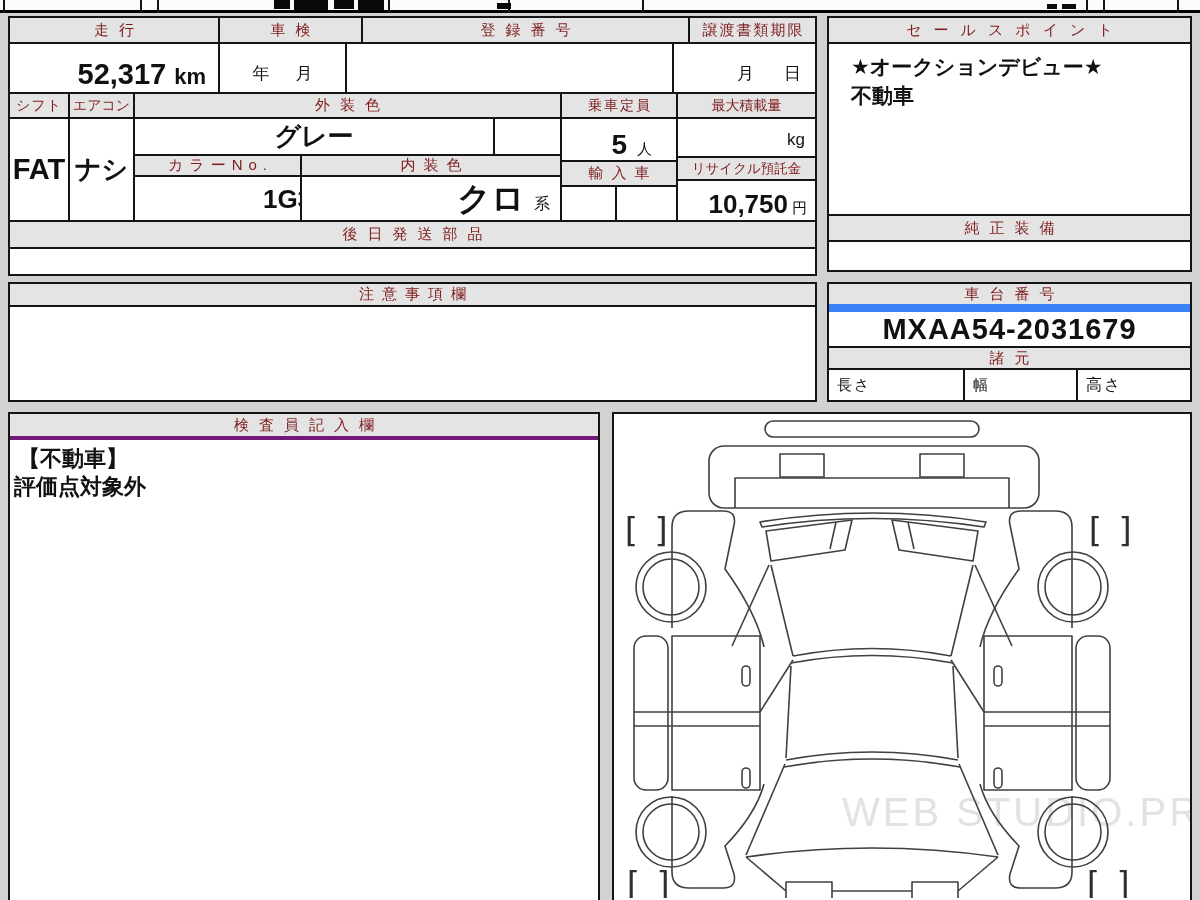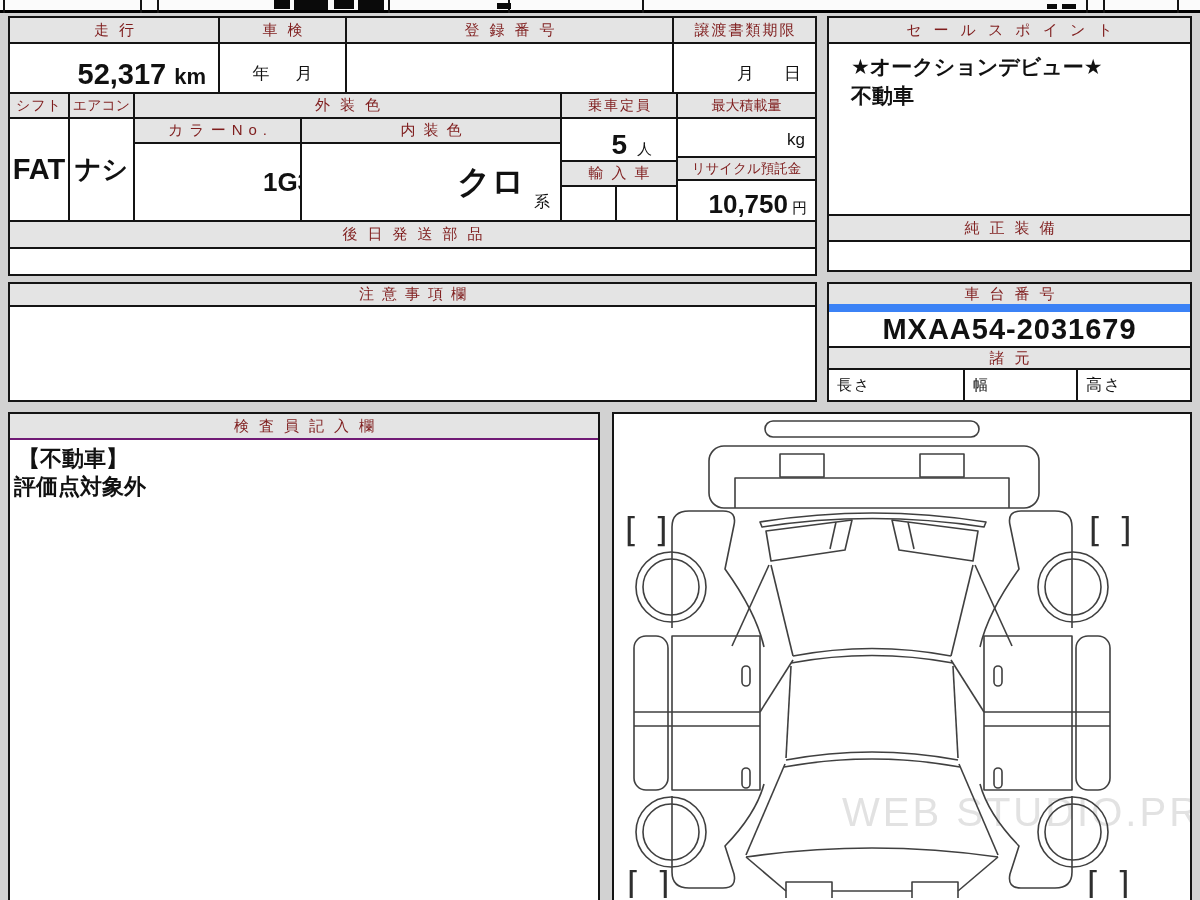--- a/index.html
+++ b/index.html
@@ -46,21 +46,21 @@
   <div class="frag" style="left:334px;top:0;width:20px;height:9px;"></div>
   <div class="frag" style="left:358px;top:0;width:26px;height:10px;"></div>
   <div class="frag" style="left:497px;top:3px;width:14px;height:6px;"></div>
   <div class="frag" style="left:1047px;top:4px;width:10px;height:5px;"></div>
   <div class="frag" style="left:1062px;top:4px;width:14px;height:5px;"></div>
 </div>
 
 <div class="sect" style="left:8px;top:16px;width:809px;">
   <div class="row" style="height:26px;">
     <div class="cell hdr ls10" style="width:210px;">走行</div>
-    <div class="cell hdr ls10" style="width:127px;">車検</div>
+    <div class="cell hdr ls10" style="width:143px;">車検</div>
     <div class="cell hdr ls10" style="width:327px;">登録番号</div>
     <div class="cell hdr last ls2" style="flex:1;">譲渡書類期限</div>
   </div>
   <div class="row" style="height:50px;">
     <div class="cell" style="width:210px;justify-content:flex-end;padding-right:12px;align-items:baseline;padding-top:14px;">
       <span class="val" style="font-size:29px;">52,317</span>
       <span class="val" style="font-size:22px;margin-left:8px;">km</span>
     </div>
     <div class="cell" style="width:127px;align-items:flex-end;padding-bottom:7px;gap:26px;font-size:17px;">
       <span>年</span>
@@ -80,20 +80,26 @@
     <div class="cell hdr last" style="flex:1;font-size:14px;">最大積載量</div>
   </div>
   <div class="row" style="height:103px;">
     <div class="cell" style="width:60px;">
       <span class="val" style="font-size:29px;">FAT</span>
     </div>
     <div class="cell" style="width:65px;">
       <span class="val" style="font-size:26px;">ナシ</span>
     </div>
     <div class="col" style="width:427px;">
+      <div class="row" style="height:43px;">
+        <div class="cell" style="width:360px;">
+          <span class="val" style="font-size:26px;">グレー</span>
+        </div>
+        <div class="cell last" style="flex:1;"></div>
+      </div>
       <div class="row" style="height:25px;">
         <div class="cell hdr ls6" style="width:167px;">カラーNo.</div>
         <div class="cell hdr last ls8" style="flex:1;">内装色</div>
       </div>
       <div class="row last" style="flex:1;">
         <div class="cell" style="width:167px;padding-left:140px;">
           <span class="val" style="font-size:26px;">1G3</span>
         </div>
         <div class="cell last" style="flex:1;position:relative;padding-left:120px;">
           <span class="val" style="font-size:33px;">クロ</span>
@@ -163,21 +169,21 @@
   </div>
   <div class="cell hdr last ls10" style="height:22px;border-bottom:2px solid #141414;border-right:none;">諸元</div>
   <div class="row last" style="flex:1;">
     <div class="cell" style="width:136px;justify-content:flex-start;padding-left:8px;font-size:15px;letter-spacing:2px;">長さ</div>
     <div class="cell" style="width:113px;justify-content:flex-start;padding-left:8px;font-size:15px;">幅</div>
     <div class="cell last" style="flex:1;justify-content:flex-start;padding-left:8px;font-size:16px;letter-spacing:2px;">高さ</div>
   </div>
 </div>
 
 <div class="sect" style="left:8px;top:412px;width:592px;height:488px;border-bottom:none;display:flex;flex-direction:column;">
-  <div class="cell hdr last ls10" style="height:26px;border-bottom:2px solid #701a75;border-right:none;">検査員記入欄</div>
+  <div class="cell hdr last ls10" style="height:26px;border-bottom:4px solid #701a75;border-right:none;">検査員記入欄</div>
   <div style="flex:1;padding:5px 8px;box-sizing:border-box;">
     <div class="val" style="font-size:22px;line-height:1.25;">【不動車】</div>
     <div class="val" style="font-size:22px;line-height:1.25;margin-left:-4px;">評価点対象外</div>
   </div>
 </div>
 
 <div class="sect" style="left:612px;top:412px;width:580px;height:488px;border-bottom:none;">
   <svg width="576" height="484" viewBox="0 0 576 484" style="display:block;">
     <text class="wm" x="228" y="412">WEB STUDIO.PRO</text>
     <g stroke="#404040" stroke-width="1.6" fill="none" stroke-linejoin="round">

